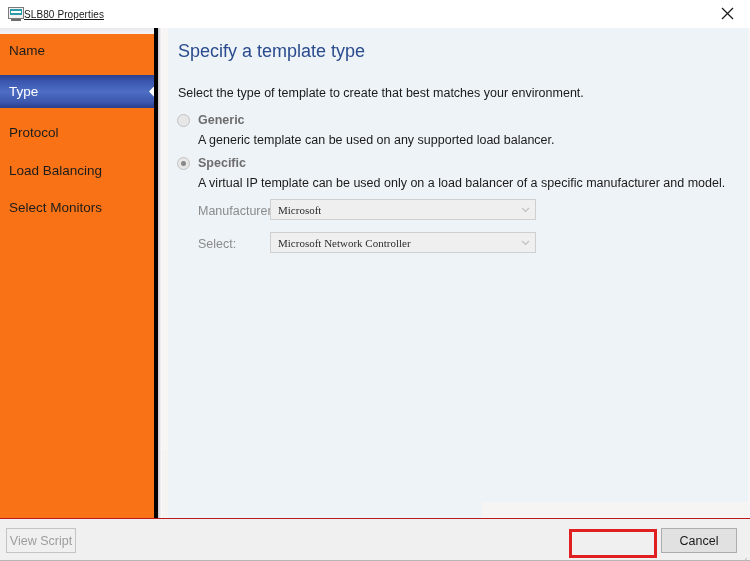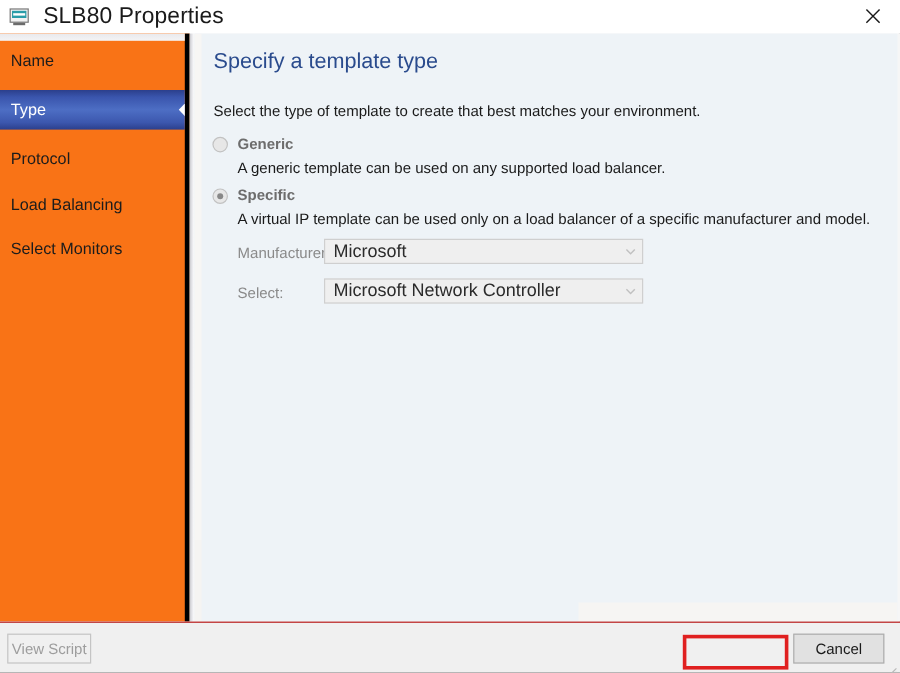--- a/index.html
+++ b/index.html
@@ -57,24 +57,25 @@
     width: 10px; height: 2px;
     background: #ffffff;
   }
   .titlebar-icon .base {
     position: absolute;
     left: 3px; top: 13px;
     width: 10px; height: 2px;
     background: #6b6b6b;
   }
   .titlebar-text {
-    margin-left: 12px;
-    font-size: 19px;
+    margin-left: 0;
+    font-size: 10px;
     color: #1a1a1a;
     letter-spacing: 0.1px;
+    text-decoration: underline;
   }
   .close-btn {
     position: absolute;
     right: 0; top: 0;
     width: 46px; height: 27px;
     display: flex;
     align-items: center;
     justify-content: center;
     background: transparent;
   }
@@ -231,24 +232,25 @@
     position: absolute;
     left: 108px;
     width: 266px; height: 21px;
     background: #efefef;
     border: 1px solid #cfcfcf;
     display: flex;
     align-items: center;
   }
   .combo-value {
     margin-left: 7px;
-    font-size: 15px;
+    font-size: 11px;
     color: #2b2b2b;
     white-space: nowrap;
     overflow: hidden;
+    font-family: Liberation Serif, serif;
   }
   .combo-arrow {
     position: absolute;
     right: 0; top: 0;
     width: 19px; height: 19px;
     display: flex;
     align-items: center;
     justify-content: center;
   }
   .combo-arrow svg { display: block; }

